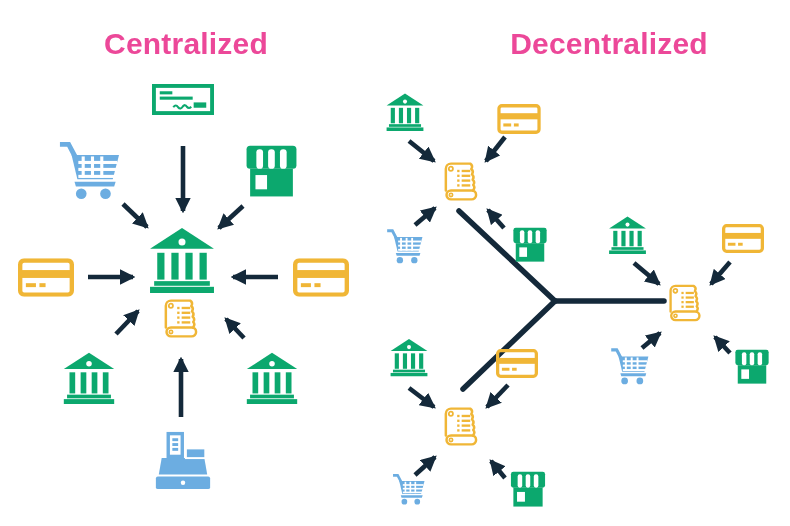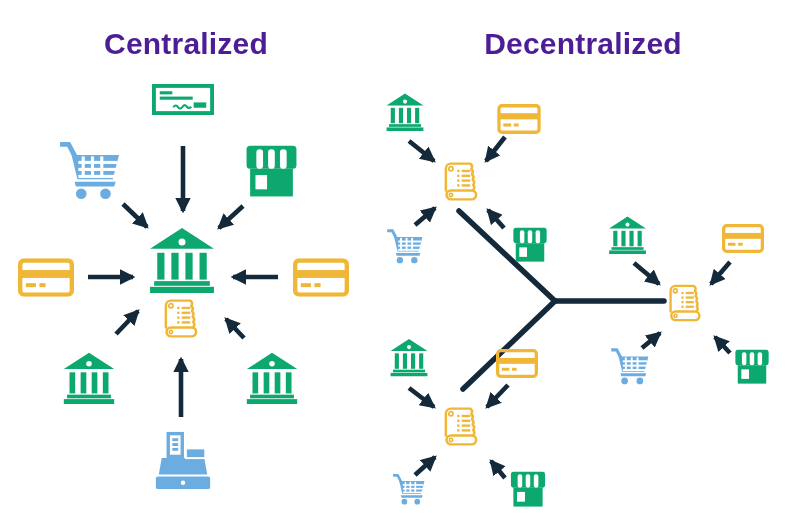--- a/index.html
+++ b/index.html
@@ -2,24 +2,24 @@
 <html><head>
 <meta charset="utf-8">
 <style>
   html,body{margin:0;padding:0;background:#fff;}
   .canvas{
     position:relative;width:790px;height:526px;background:#FFFFFF;overflow:hidden;
     font-family:"Liberation Sans", sans-serif;
   }
   .title{
     position:absolute;top:27px;width:320px;text-align:center;
-    font-size:30px;font-weight:bold;color:#4c1d95;letter-spacing:0.2px;
+    font-size:30px;font-weight:bold;color:#ec4899;letter-spacing:0.2px;
   }
   .title-left{left:26px;}
-  .title-right{left:423px;}
+  .title-right{left:449px;}
   .layer{position:absolute;left:0;top:0;width:790px;height:526px;}
   .icon{position:absolute;display:block;line-height:0;}
   .icon svg{width:100%;height:100%;display:block;}
   .green{color:#0CA86E;}
   .yellow{color:#F0B636;}
   .blue{color:#6CADE1;}
   .arrow{stroke:#14293A;stroke-width:4.6;}
   .link{stroke:#14293A;stroke-width:5.5;stroke-linecap:round;}
 </style>
 </head>

